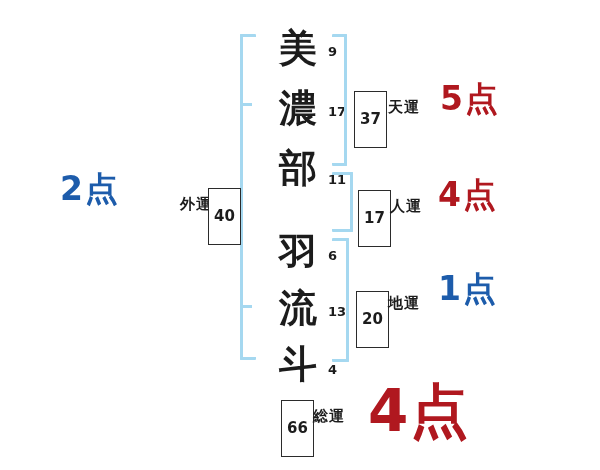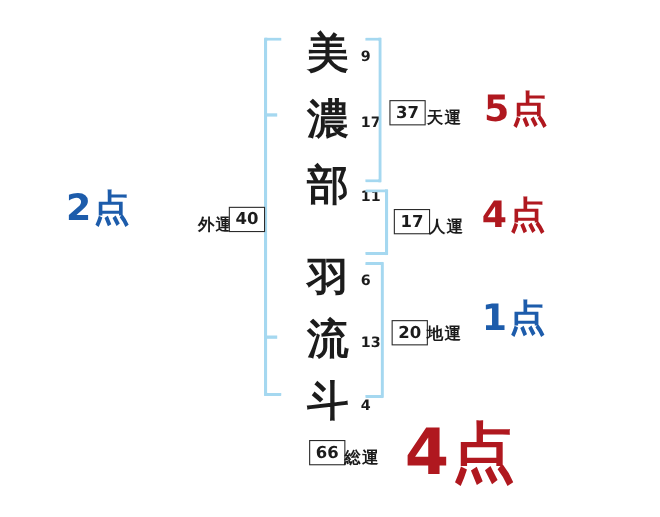--- a/index.html
+++ b/index.html
@@ -23,21 +23,21 @@
     text-align:center;font-size:38px;line-height:1.1;font-weight:600;
   }
   .strokes{
     position:absolute;left:328px;
     font-size:13px;font-weight:600;
   }
   .vbox{
     position:absolute;
     border:1.7px solid #2b2b2b;
     font-size:15px;font-weight:600;
-    padding:1px 5px;line-height:1.25;
+    padding:18px 5px;line-height:1.25;
     background:#fff;
   }
   .flabel{
     position:absolute;
     font-size:15px;font-weight:600;letter-spacing:1px;
   }
   .score{
     position:absolute;
     font-weight:bold;font-size:33px;line-height:1;letter-spacing:2px;
   }

